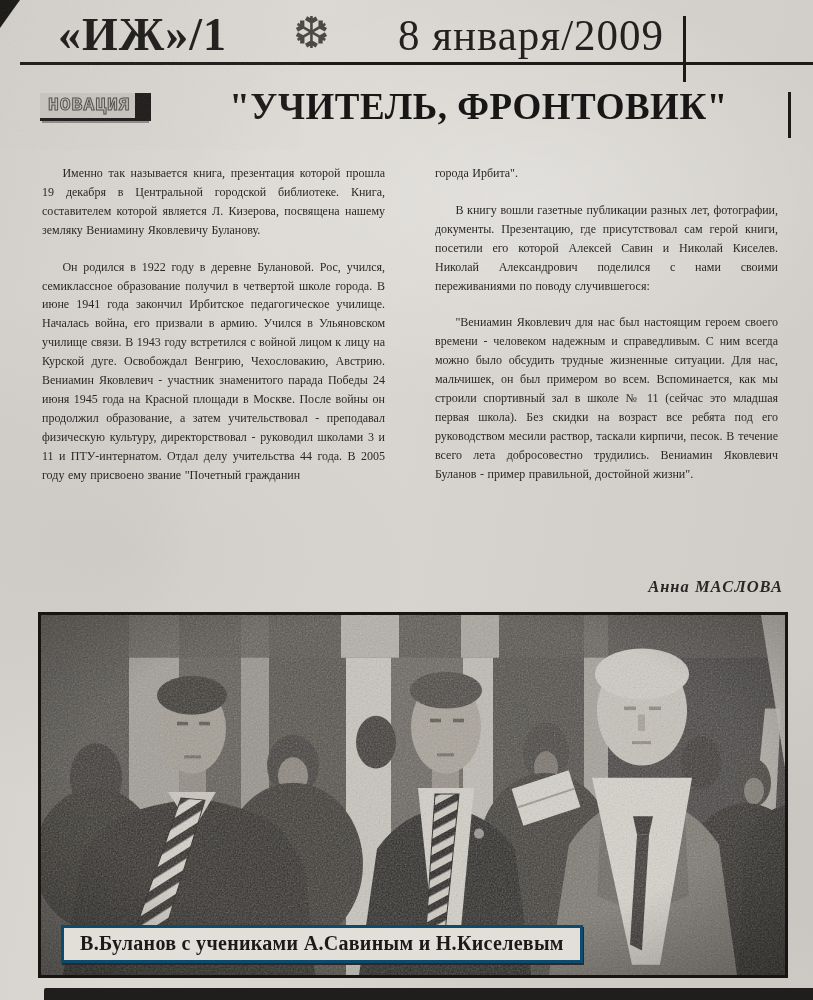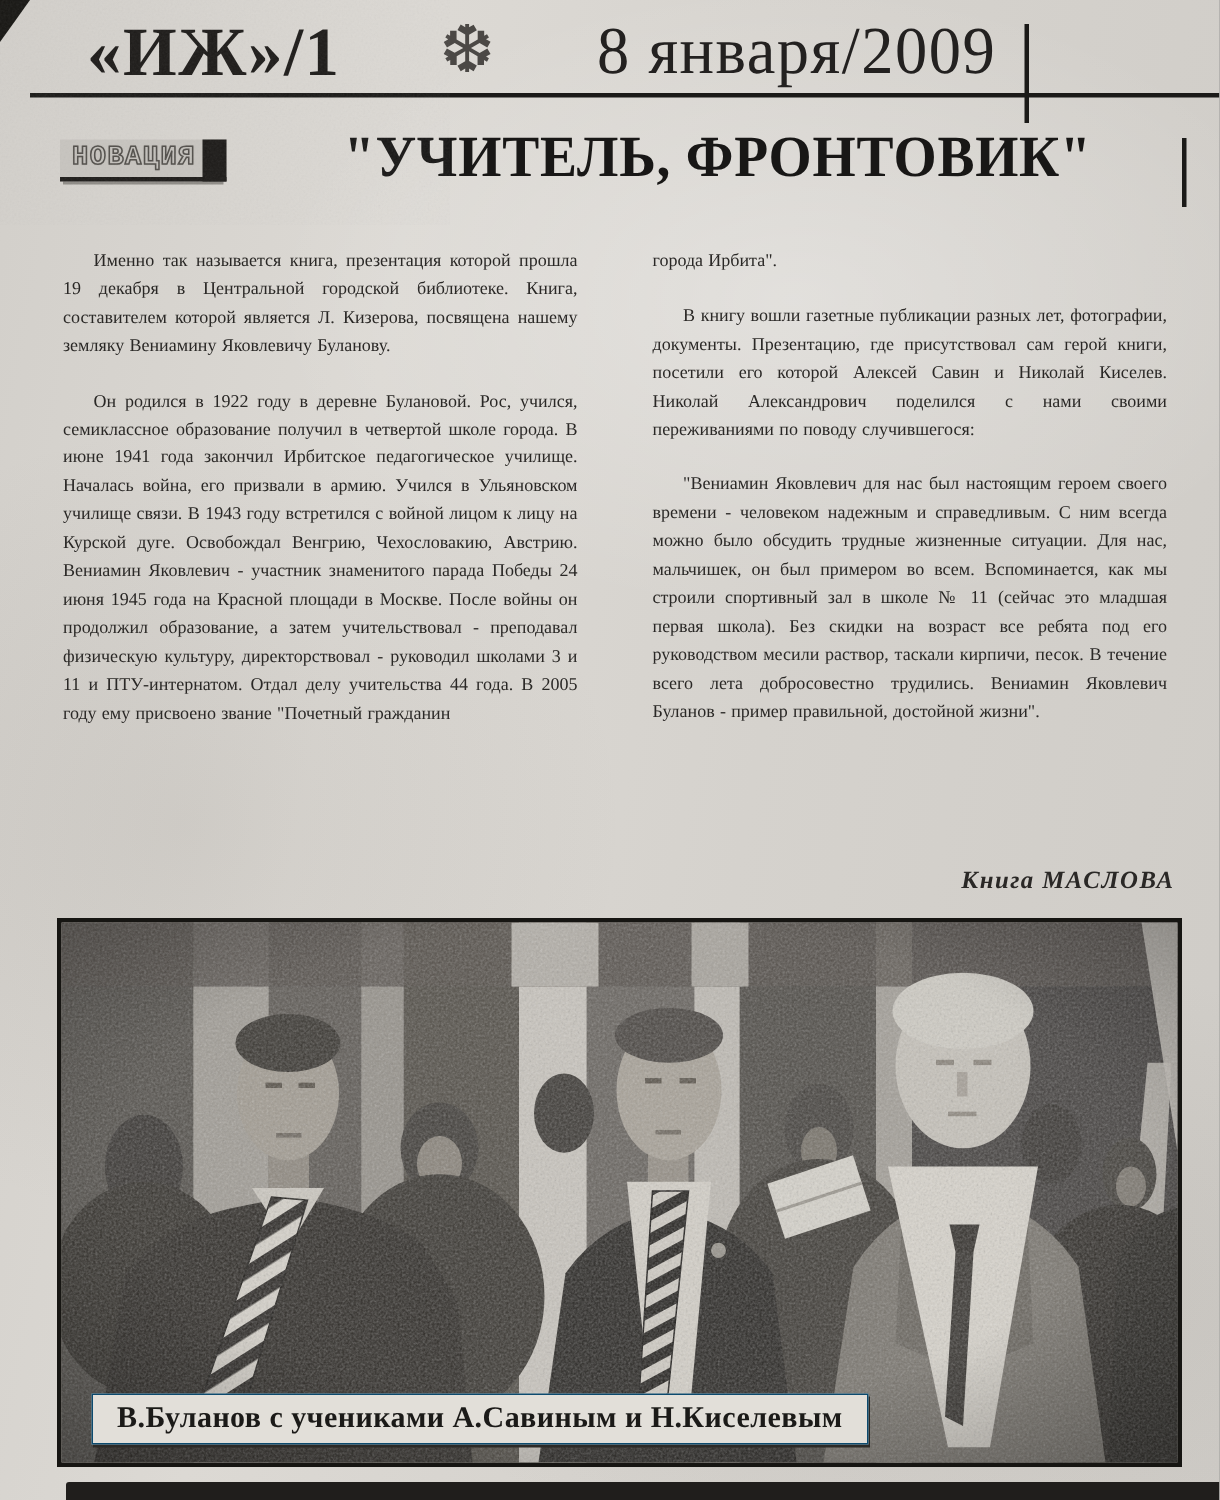--- a/index.html
+++ b/index.html
@@ -92,21 +92,21 @@
   .photo{
     position:absolute;left:38px;top:612px;margin:0;
     width:744px;height:360px;
     border:3px solid #161512;
     background:#807c76;
   }
   .photo svg{display:block;width:100%;height:100%;}
   .photo-caption{
     position:absolute;left:20px;bottom:12px;
     background:#e2dfd9;
-    border:1px solid #0c4a6e;
+    border:3px solid #0c4a6e;
     box-shadow:1px 2px 0 #2c2a27;
     padding:4px 16px 5px 16px;
     font-size:20px;font-weight:bold;letter-spacing:0.3px;
     color:#1b1a18;white-space:nowrap;
   }
   .bottom-strip{
     position:absolute;left:44px;right:0;top:988px;height:12px;
     background:#201e1c;
     border-radius:2px 0 0 0;
   }
@@ -140,21 +140,21 @@
       <p class="indent">Именно так называется книга, презентация которой прошла 19 декабря в Центральной городской библиотеке. Книга, составителем которой является Л. Кизерова, посвящена нашему земляку Вениамину Яковлевичу Буланову.</p>
       <p class="indent">Он родился в 1922 году в деревне Булановой. Рос, учился, семиклассное образование получил в четвертой школе города. В июне 1941 года закончил Ирбитское педагогическое училище. Началась война, его призвали в армию. Учился в Ульяновском училище связи. В 1943 году встретился с войной лицом к лицу на Курской дуге. Освобождал Венгрию, Чехословакию, Австрию. Вениамин Яковлевич - участник знаменитого парада Победы 24 июня 1945 года на Красной площади в Москве. После войны он продолжил образование, а затем учительствовал - преподавал физическую культуру, директорствовал - руководил школами 3 и 11 и ПТУ-интернатом. Отдал делу учительства 44 года. В 2005 году ему присвоено звание "Почетный гражданин</p>
     </div>
     <div class="col">
       <p>города Ирбита".</p>
       <p class="indent">В книгу вошли газетные публикации разных лет, фотографии, документы. Презентацию, где присутствовал сам герой книги, посетили его которой Алексей Савин и Николай Киселев. Николай Александрович поделился с нами своими переживаниями по поводу случившегося:</p>
       <p class="indent">"Вениамин Яковлевич для нас был настоящим героем своего времени - человеком надежным и справедливым. С ним всегда можно было обсудить трудные жизненные ситуации. Для нас, мальчишек, он был примером во всем. Вспоминается, как мы строили спортивный зал в школе № 11 (сейчас это младшая первая школа). Без скидки на возраст все ребята под его руководством месили раствор, таскали кирпичи, песок. В течение всего лета добросовестно трудились. Вениамин Яковлевич Буланов - пример правильной, достойной жизни".</p>
     </div>
   </main>
 
-  <div class="byline">Книга МАСЛОВА</div>
+  <div class="byline">Анна МАСЛОВА</div>
 
   <figure class="photo">
     <svg viewBox="0 0 744 354" preserveAspectRatio="none">
       <defs>
         <pattern id="tieStripeL" width="16" height="16" patternUnits="userSpaceOnUse" patternTransform="rotate(58)">
           <rect width="16" height="16" fill="#d6d2ca"></rect>
           <rect width="8" height="16" fill="#2d2a27"></rect>
         </pattern>
         <pattern id="tieStripeC" width="14" height="14" patternUnits="userSpaceOnUse" patternTransform="rotate(62)">
           <rect width="14" height="14" fill="#d0ccc4"></rect>

